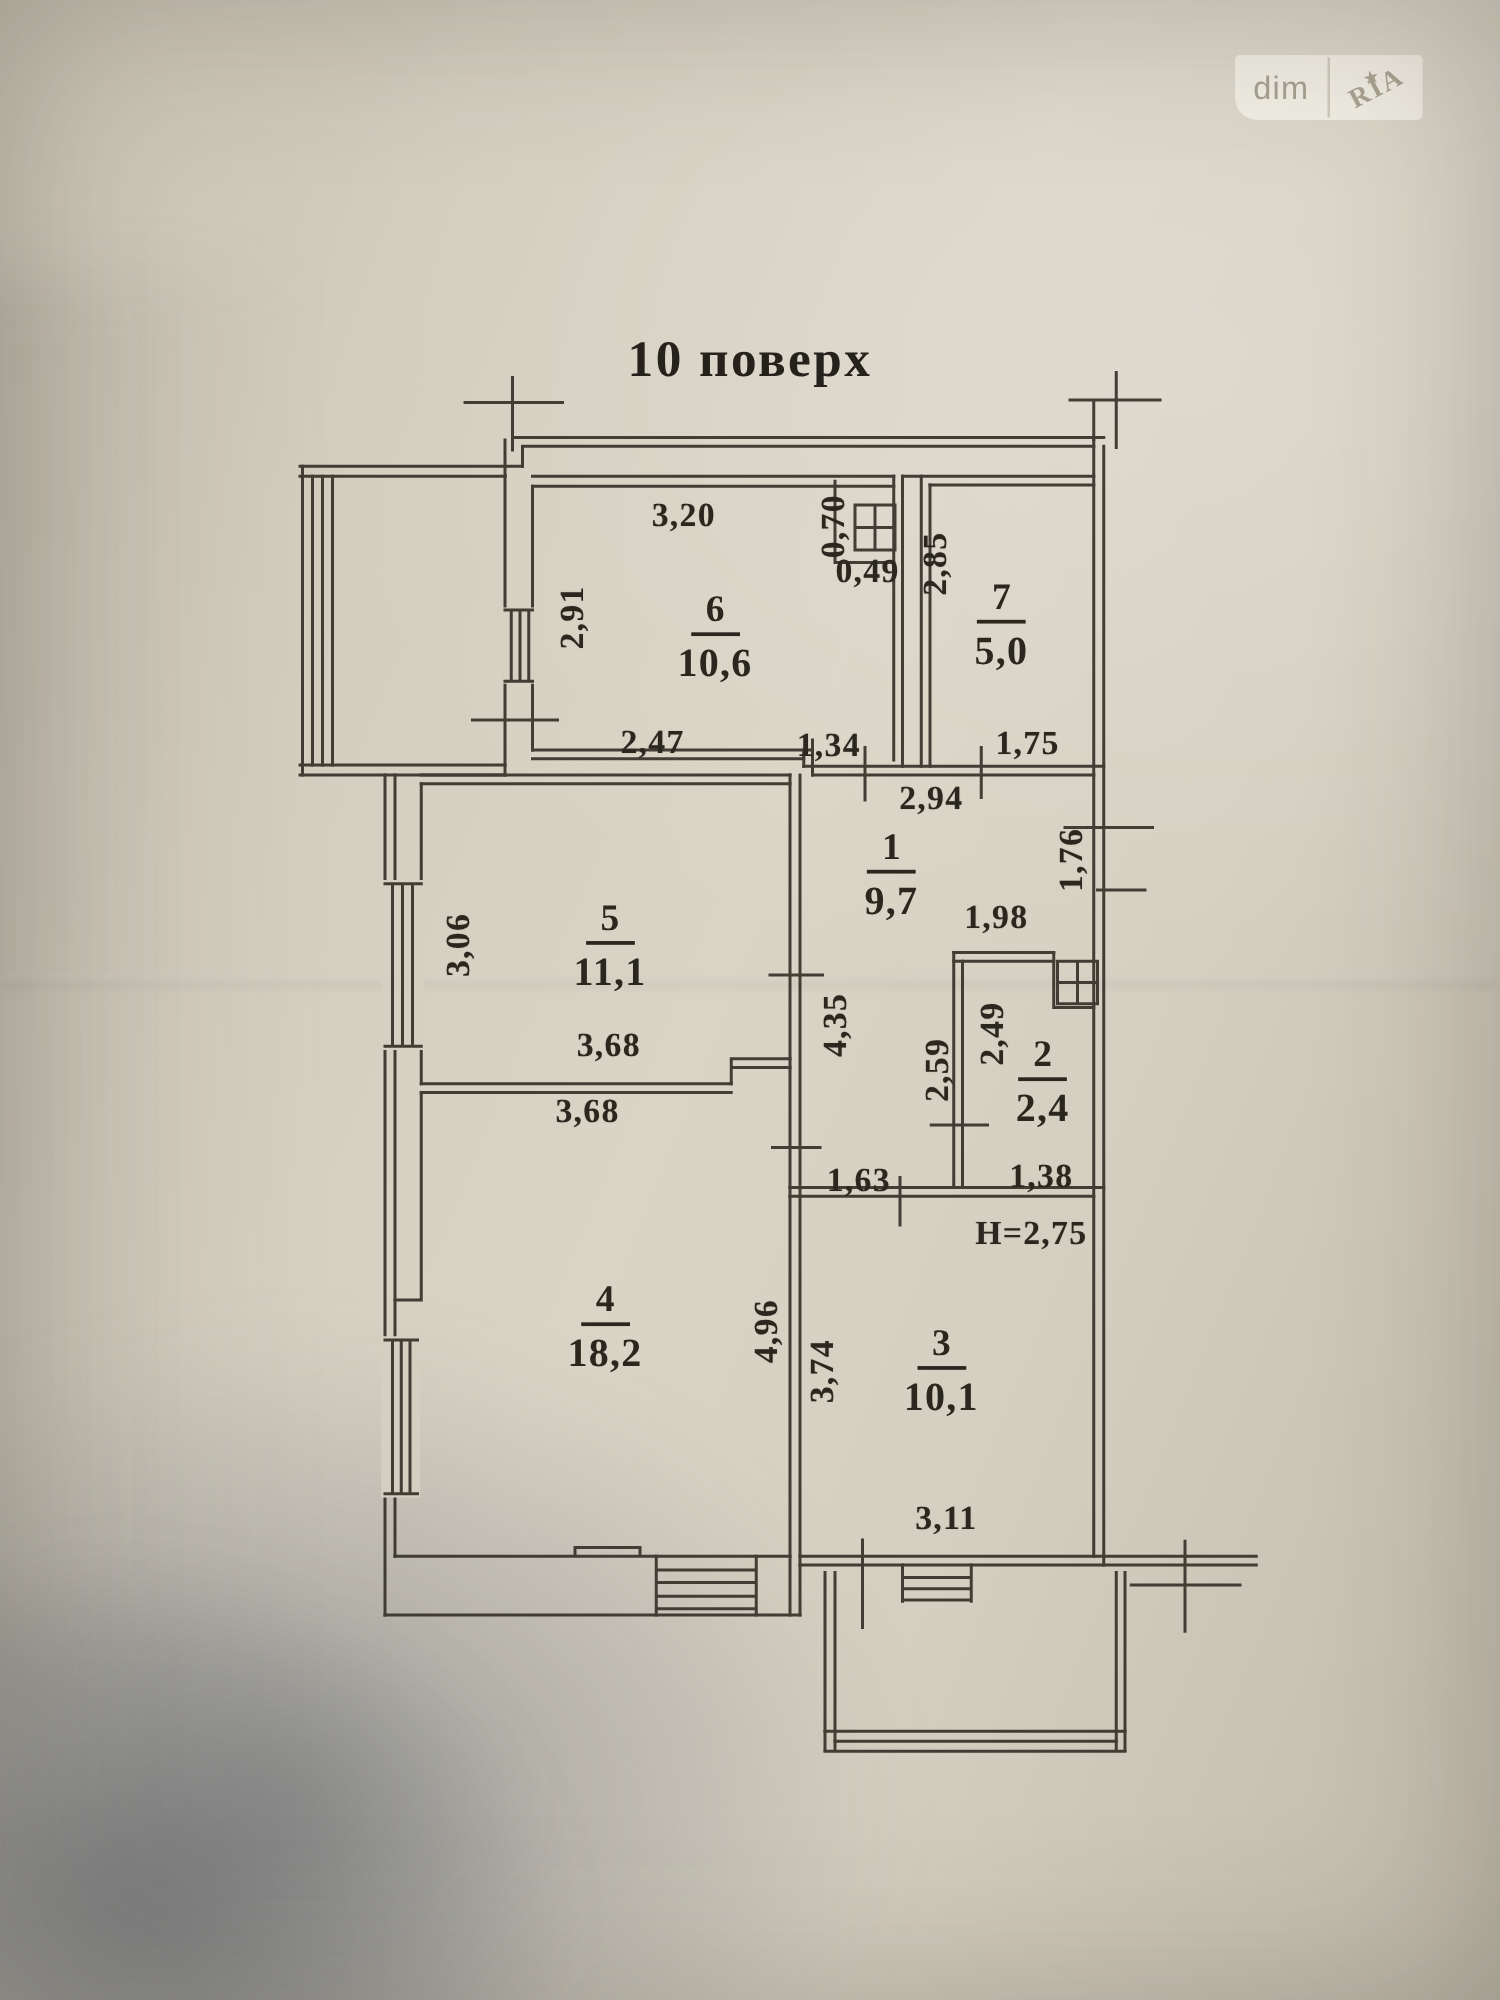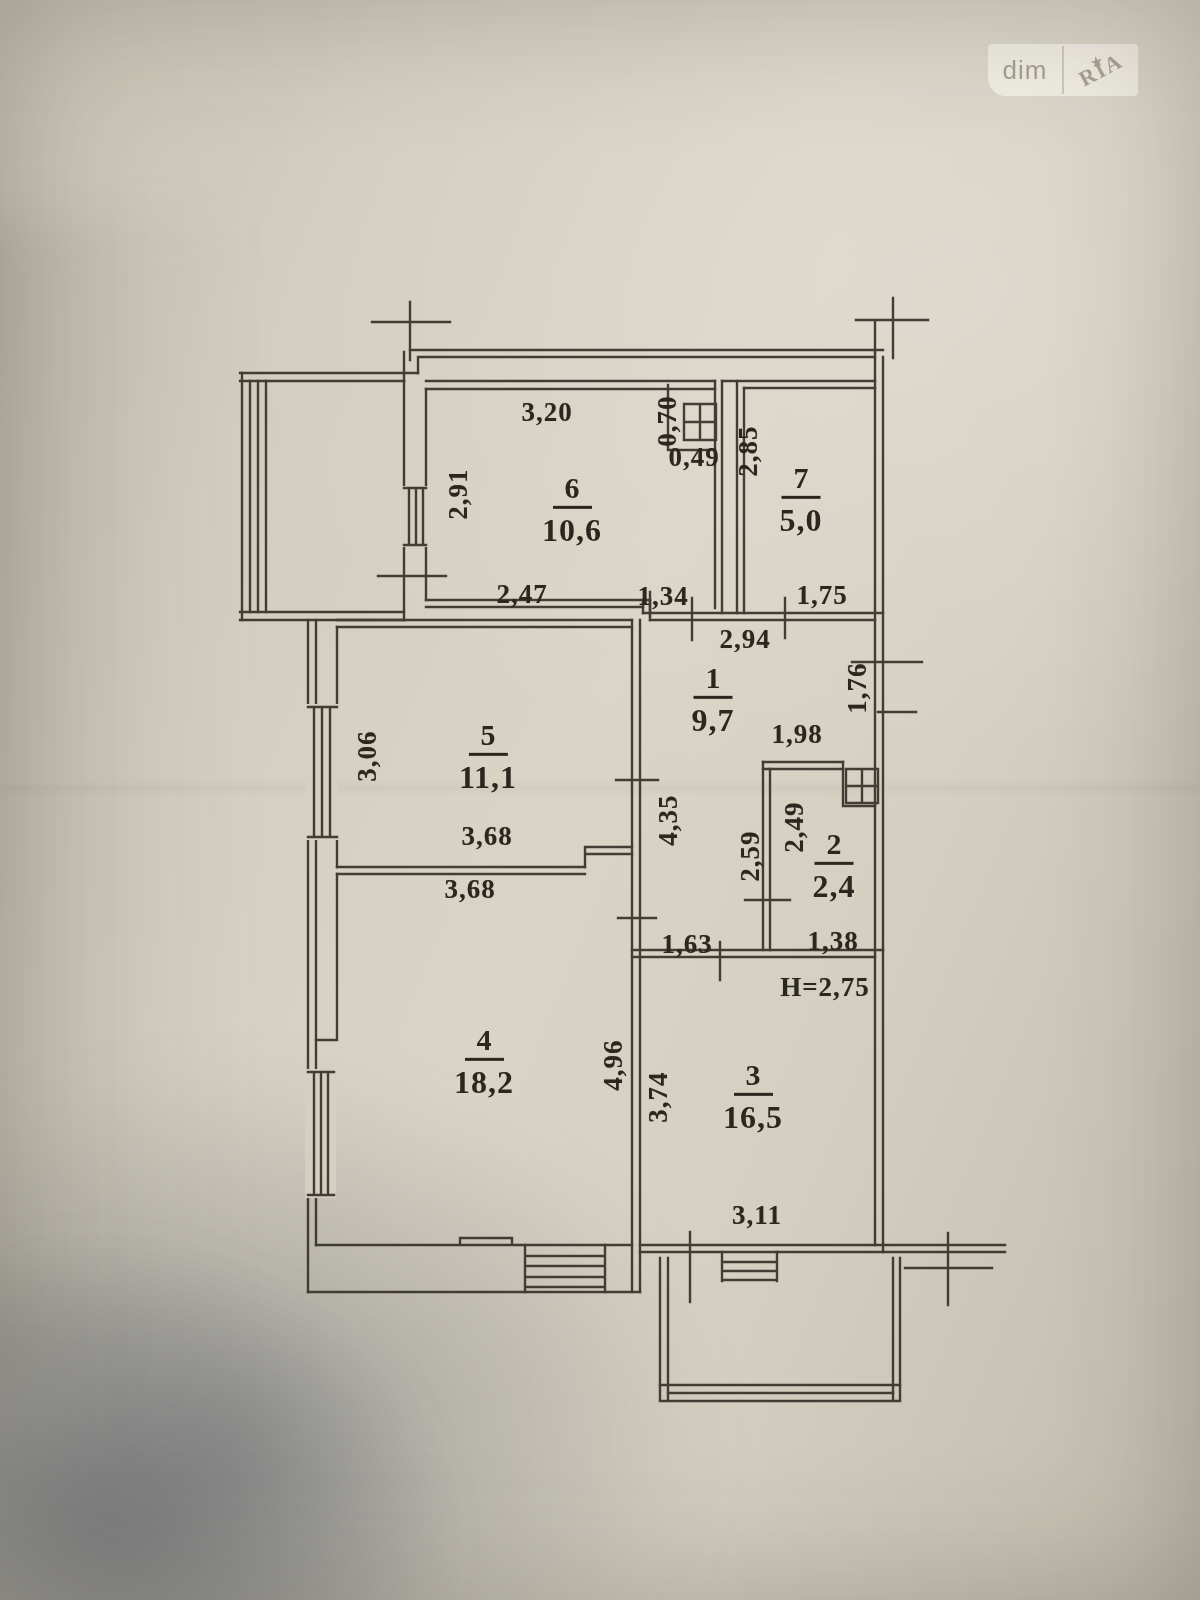--- a/index.html
+++ b/index.html
@@ -184,20 +184,21 @@
 
   <div id="watermark">
     <span id="wm-dim">dim</span>
     <span id="wm-sep"></span>
     <span id="wm-ria">
       <span class="ria-star">★</span>
       <span class="ria-text">RIA</span>
     </span>
   </div>
 
+  <div class="title" style="left:600px;top:287px">10 поверх</div>
 
   <div class="room" style="left:572px;top:510px">
     <span class="num">6</span>
     <span class="area">10,6</span>
   </div>
   <div class="room" style="left:801px;top:500px">
     <span class="num">7</span>
     <span class="area">5,0</span>
   </div>
   <div class="room" style="left:713px;top:700px">
@@ -211,21 +212,21 @@
   <div class="room" style="left:834px;top:866px">
     <span class="num">2</span>
     <span class="area">2,4</span>
   </div>
   <div class="room" style="left:484px;top:1062px">
     <span class="num">4</span>
     <span class="area">18,2</span>
   </div>
   <div class="room" style="left:753px;top:1097px">
     <span class="num">3</span>
-    <span class="area">16,5</span>
+    <span class="area">10,1</span>
   </div>
 
   <div class="dim" style="left:547px;top:412px">3,20</div>
   <div class="dim" style="left:694px;top:457px">0,49</div>
   <div class="dim" style="left:522px;top:594px">2,47</div>
   <div class="dim" style="left:663px;top:596px">1,34</div>
   <div class="dim" style="left:822px;top:595px">1,75</div>
   <div class="dim" style="left:745px;top:639px">2,94</div>
   <div class="dim" style="left:797px;top:734px">1,98</div>
   <div class="dim" style="left:487px;top:836px">3,68</div>

